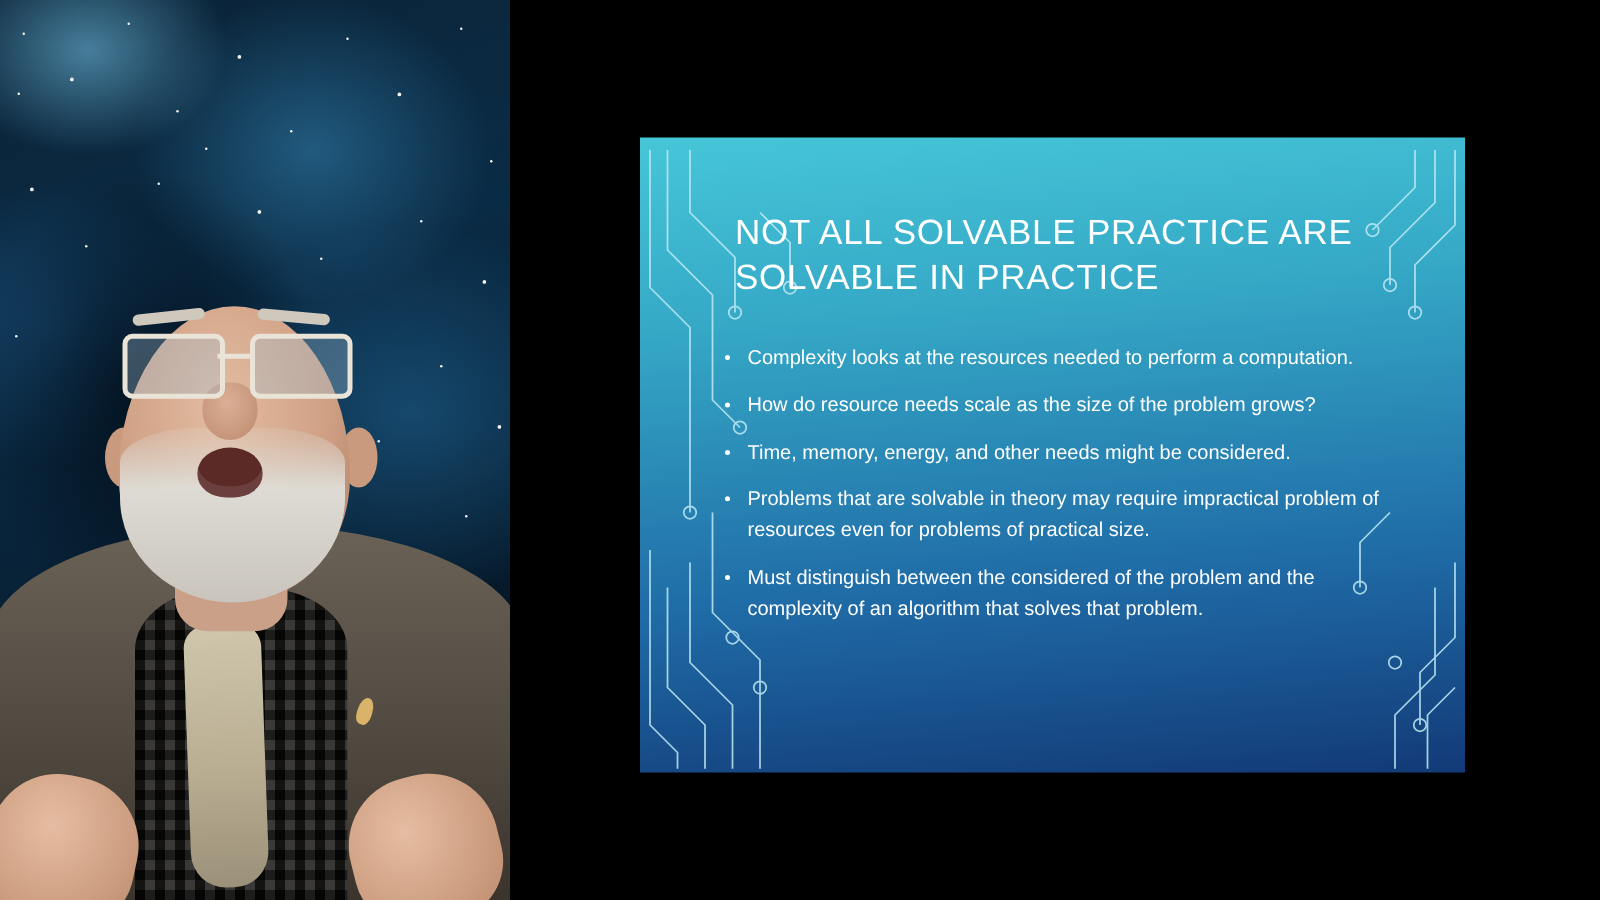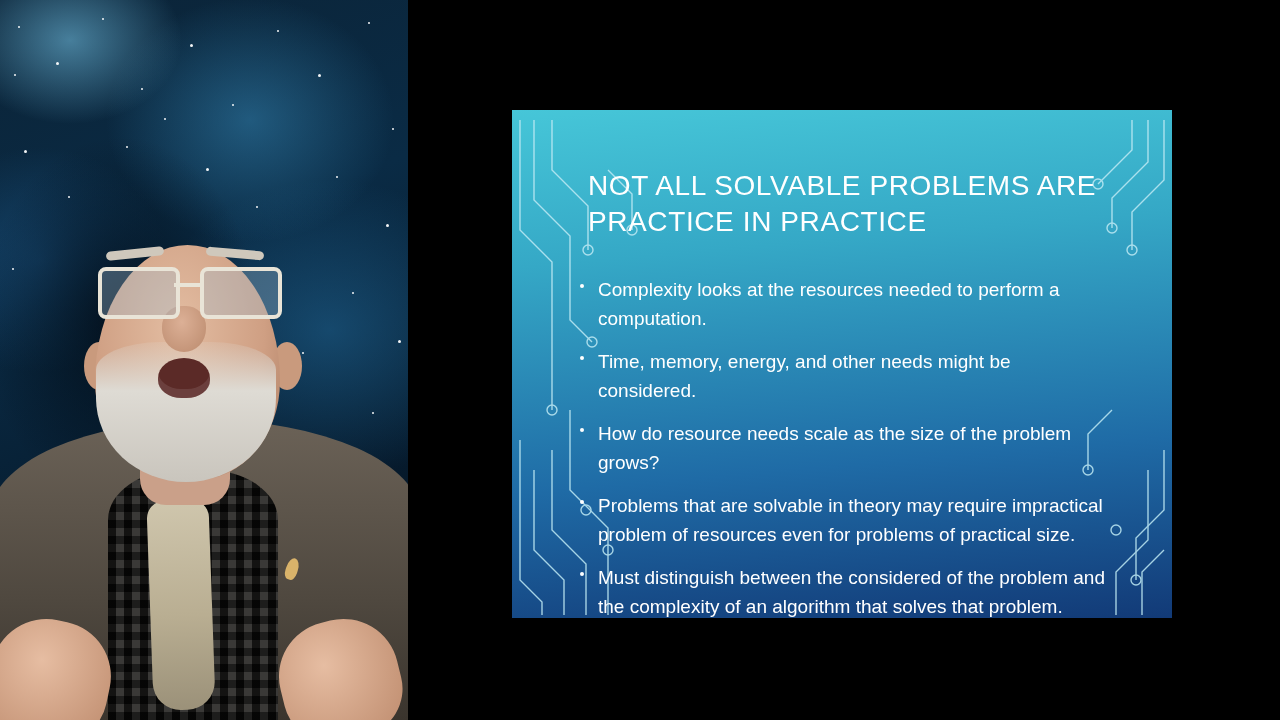--- a/index.html
+++ b/index.html
@@ -244,21 +244,21 @@
     width: 530px;
     margin: 0;
     padding: 0;
     list-style: none;
     color: #ffffff;
   }
   .bullets li {
     position: relative;
     padding-left: 20px;
     margin-bottom: 13px;
-    font-size: 19px;
+    font-size: 16px;
     line-height: 1.55;
   }
   .bullets li::before {
     content: "";
     position: absolute;
     left: 2px;
     top: 9px;
     width: 4px;
     height: 4px;
     background: #ffffff;
@@ -355,23 +355,23 @@
         <path d="M600 300 L576 324 L576 360"></path>
         <circle cx="620" cy="140" r="5"></circle>
         <circle cx="600" cy="118" r="5"></circle>
         <circle cx="586" cy="74" r="5"></circle>
         <circle cx="624" cy="470" r="5"></circle>
         <circle cx="576" cy="360" r="5"></circle>
         <circle cx="604" cy="420" r="5"></circle>
       </g>
     </svg>
 
-    <div class="slide-title">NOT ALL SOLVABLE PROBLEMS ARE PRACTICE IN PRACTICE</div>
+    <div class="slide-title">NOT ALL SOLVABLE PRACTICE ARE SOLVABLE IN PRACTICE</div>
 
     <ul class="bullets">
       <li>Complexity looks at the resources needed to perform a computation.</li>
+      <li>How do resource needs scale as the size of the problem grows?</li>
       <li>Time, memory, energy, and other needs might be considered.</li>
-      <li>How do resource needs scale as the size of the problem grows?</li>
       <li>Problems that are solvable in theory may require impractical problem of resources even for problems of practical size.</li>
       <li>Must distinguish between the considered of the problem and the complexity of an algorithm that solves that problem.</li>
     </ul>
   </div>
 </div>
 
 </body></html>

